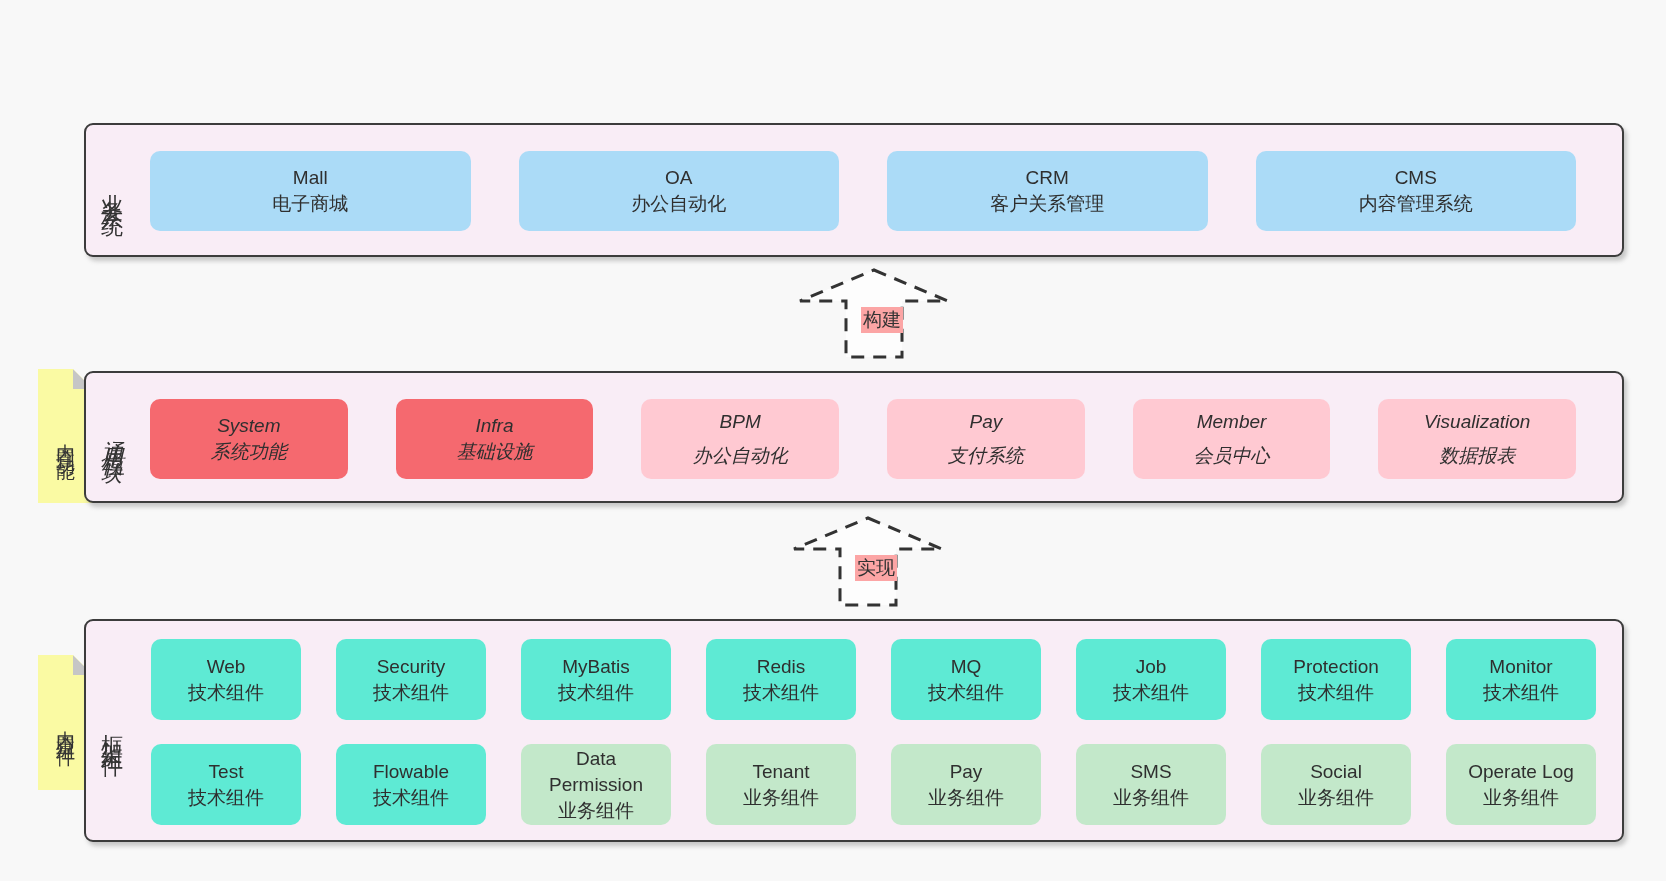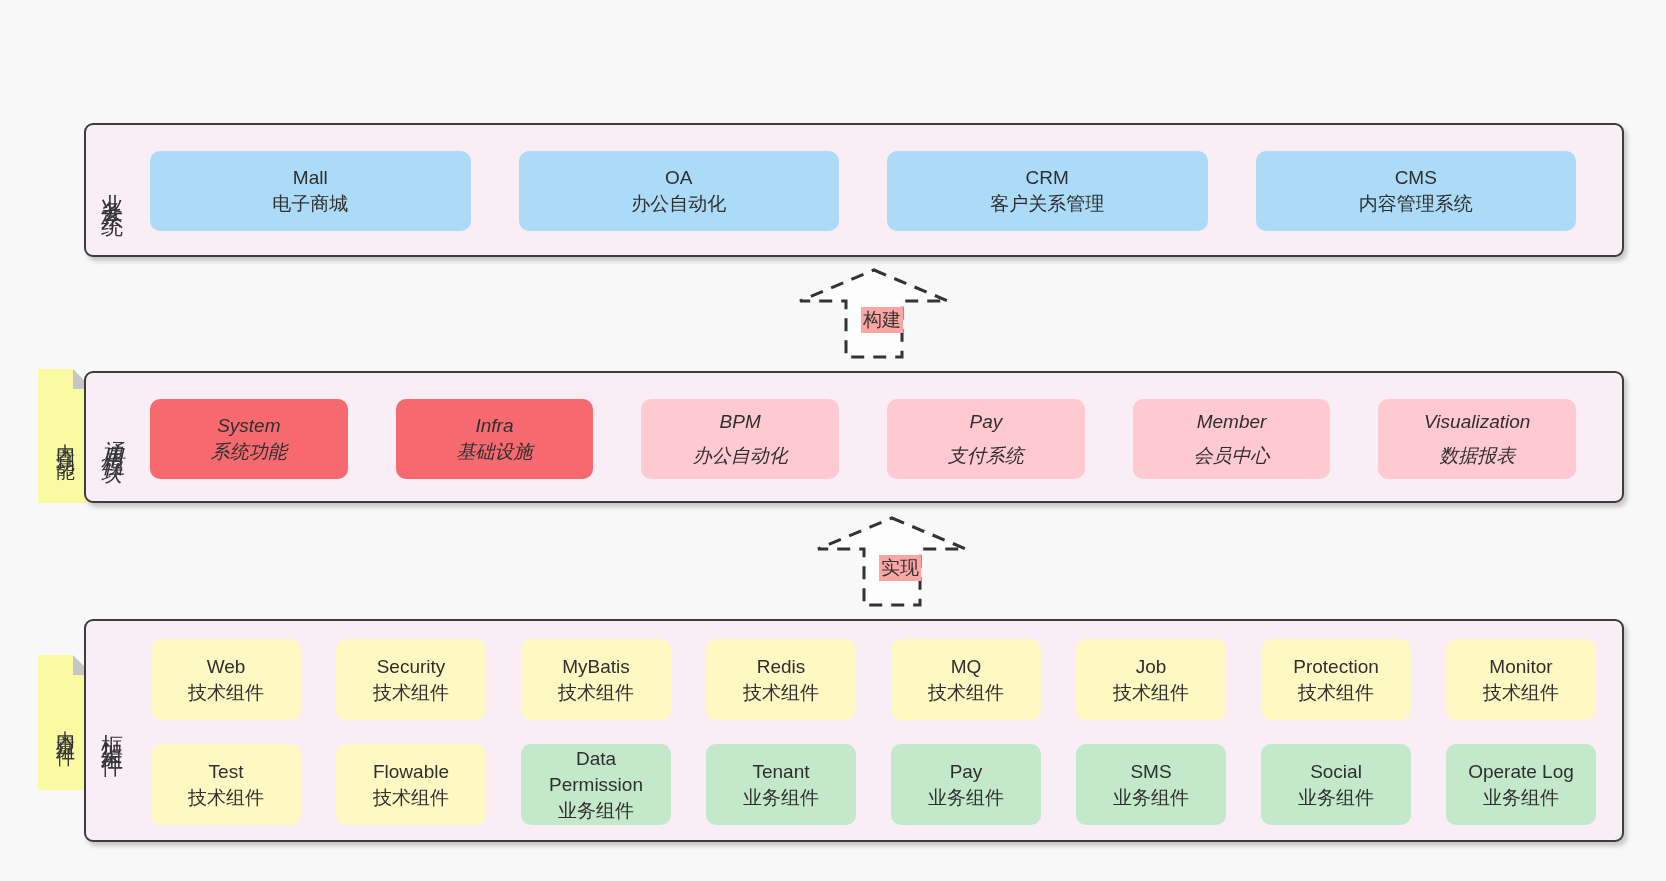--- a/index.html
+++ b/index.html
@@ -21,36 +21,36 @@
     display:flex;gap:48px;}
   .grid{position:absolute;left:65px;top:18px;width:1445px;}
   .grid-row{display:flex;gap:35px;height:81px;margin-bottom:24px;}
 
   .box{flex:1;border-radius:10px;display:flex;flex-direction:column;
     align-items:center;justify-content:center;text-align:center;
     font-size:19px;line-height:26px;padding:0 8px;box-sizing:border-box;}
   .blue{background:#abdbf7;}
   .red{background:#f5696f;}
   .pink{background:#ffc9d2;gap:8px;}
-  .gdark{background:#fef9c3;}
+  .gdark{background:#5eead4;}
   .glight{background:#c3e8ca;}
 
   .tab{position:absolute;width:55px;background:#fafaa3;z-index:1;
     clip-path:polygon(0 0,calc(100% - 20px) 0,100% 20px,100% 100%,0 100%);}
   #tab1{left:38px;top:369px;height:134px;}
   #tab2{left:38px;top:655px;height:135px;}
   .tab-fold{position:absolute;top:0;right:0;width:20px;height:20px;
     background:#c6c6c6;clip-path:polygon(0 0,100% 100%,0 100%);}
   .tab-text{position:absolute;left:50%;top:53%;transform:translate(-50%,-50%);
     writing-mode:vertical-rl;text-orientation:upright;font-size:19px;
     letter-spacing:6px;color:#333;white-space:nowrap;}
 
   .arrow{position:absolute;width:152px;height:92px;z-index:1;}
   #arrow1{left:798px;top:268px;}
-  #arrow2{left:816px;top:516px;}
+  #arrow2{left:792px;top:516px;}
   .arrow svg{position:absolute;left:0;top:0;}
   .arrow-label{position:absolute;left:50%;top:39px;transform:translateX(-50%);
     font-size:19px;color:#333;background:#fca5a5;padding:0 2px;white-space:nowrap;margin-left:8px;}
 </style>
 </head>
 <body>
 
 <div class="canvas">
 
   <div class="tab" id="tab1">

